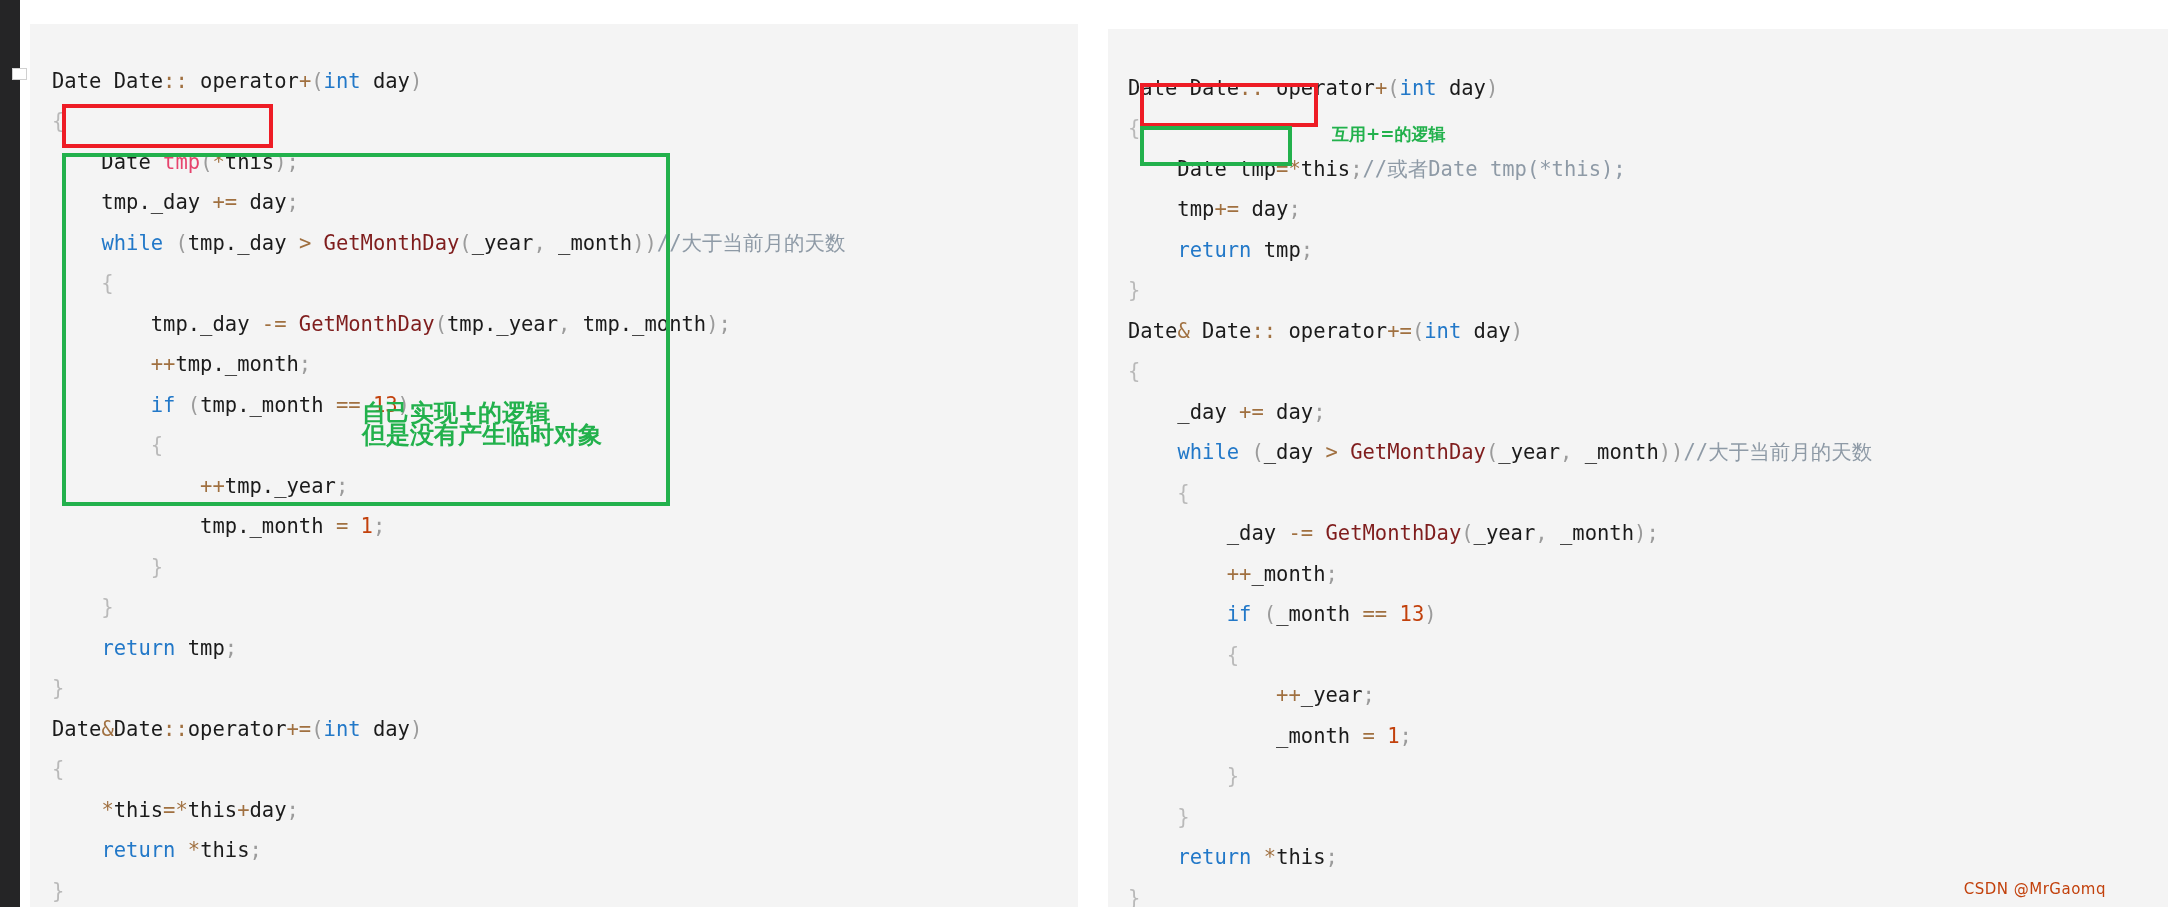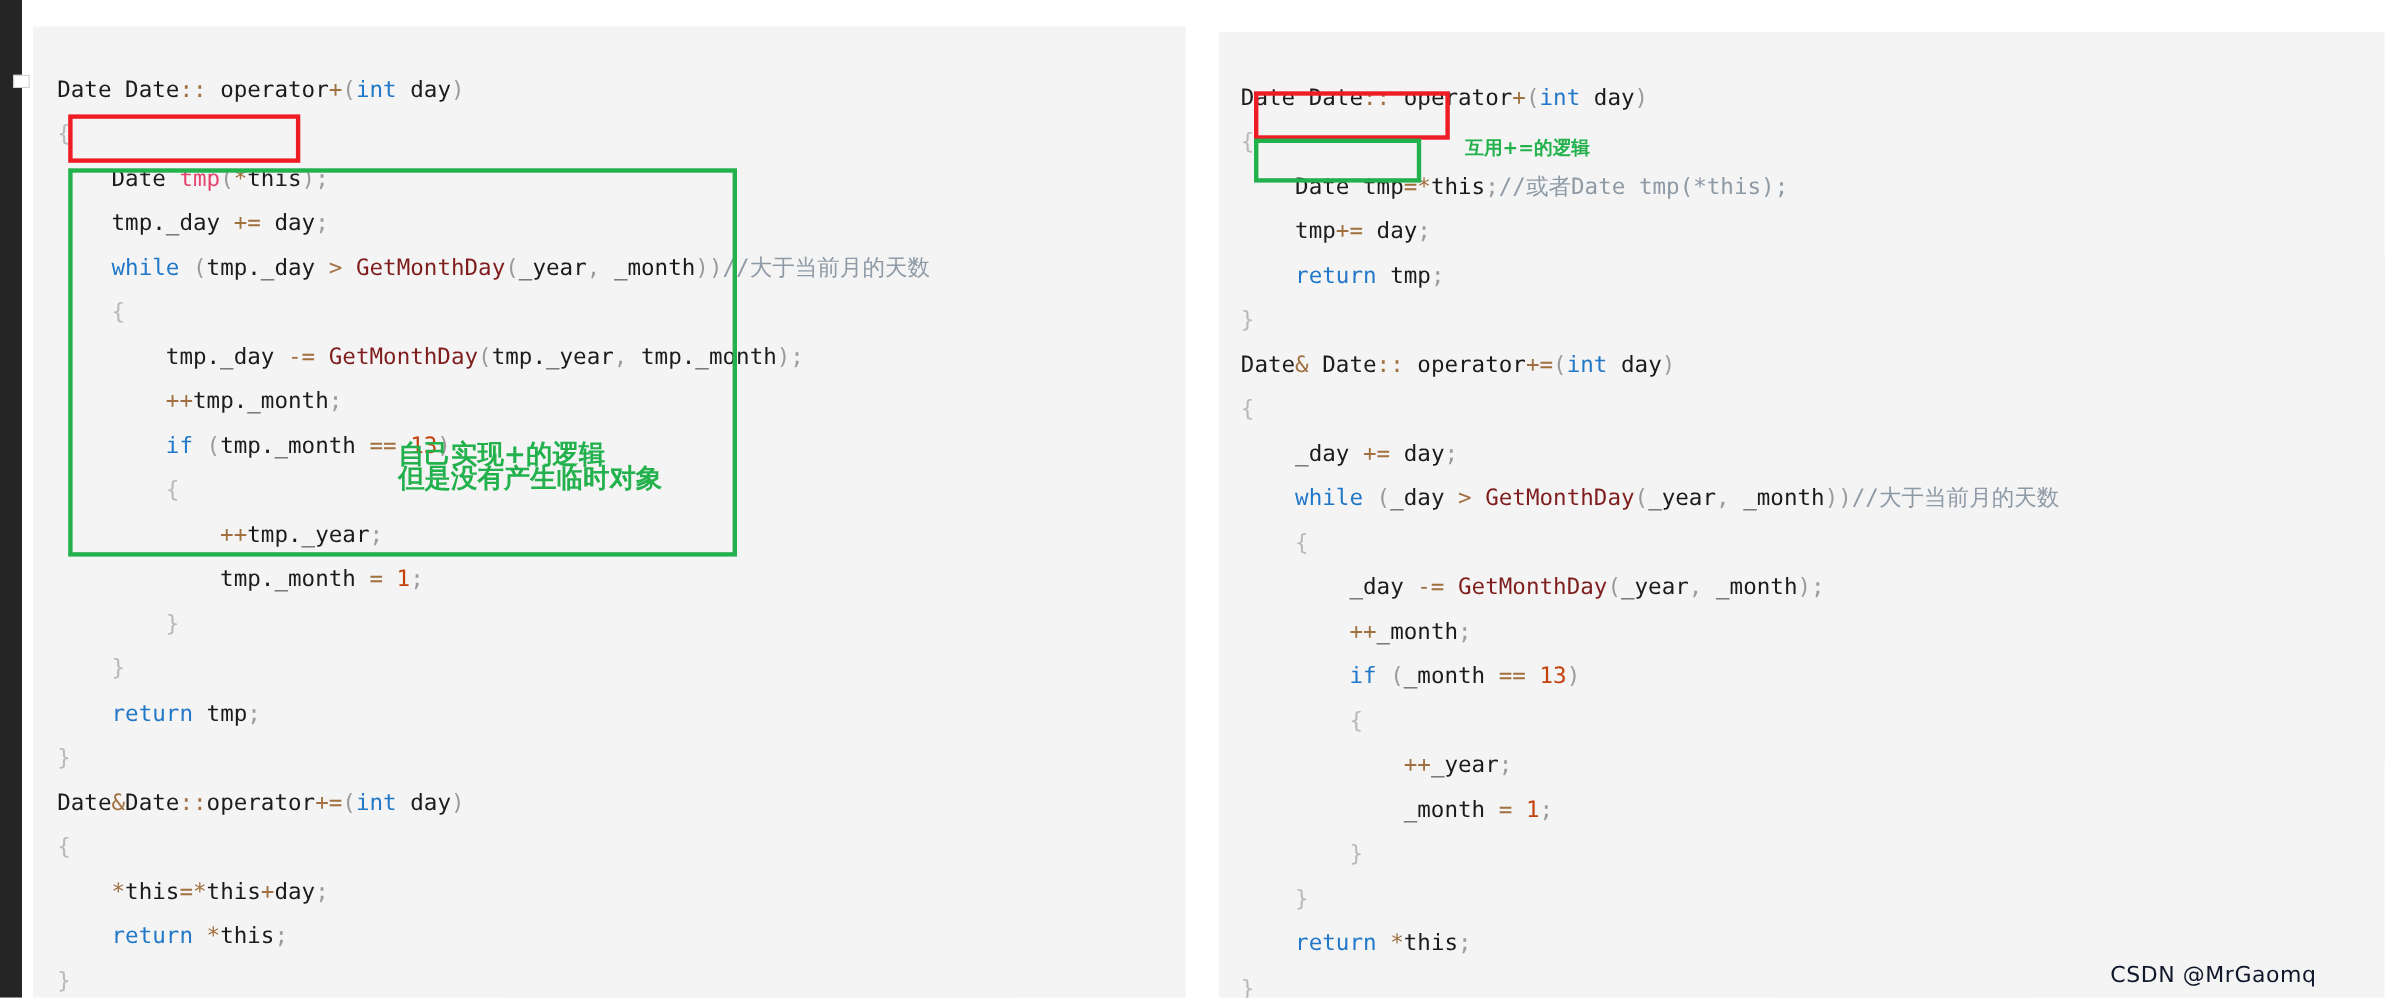--- a/index.html
+++ b/index.html
@@ -100,22 +100,22 @@
     white-space: pre;
   }
   .anno-red   { color: #ee1c25; }
   .anno-green { color: #22b14c; }
 
   .watermark {
     position: absolute;
     right: 18px;
     bottom: 9px;
     font-family: "DejaVu Sans", sans-serif;
-    font-size: 20px;
-    color: #0f172a;
+    font-size: 15px;
+    color: #c2410c;
     letter-spacing: 0.5px;
   }
 </style>
 </head>
 <body>
 
 <div id="stage">
 
   <div class="left-rail">
     <div class="rail-marker"></div>

